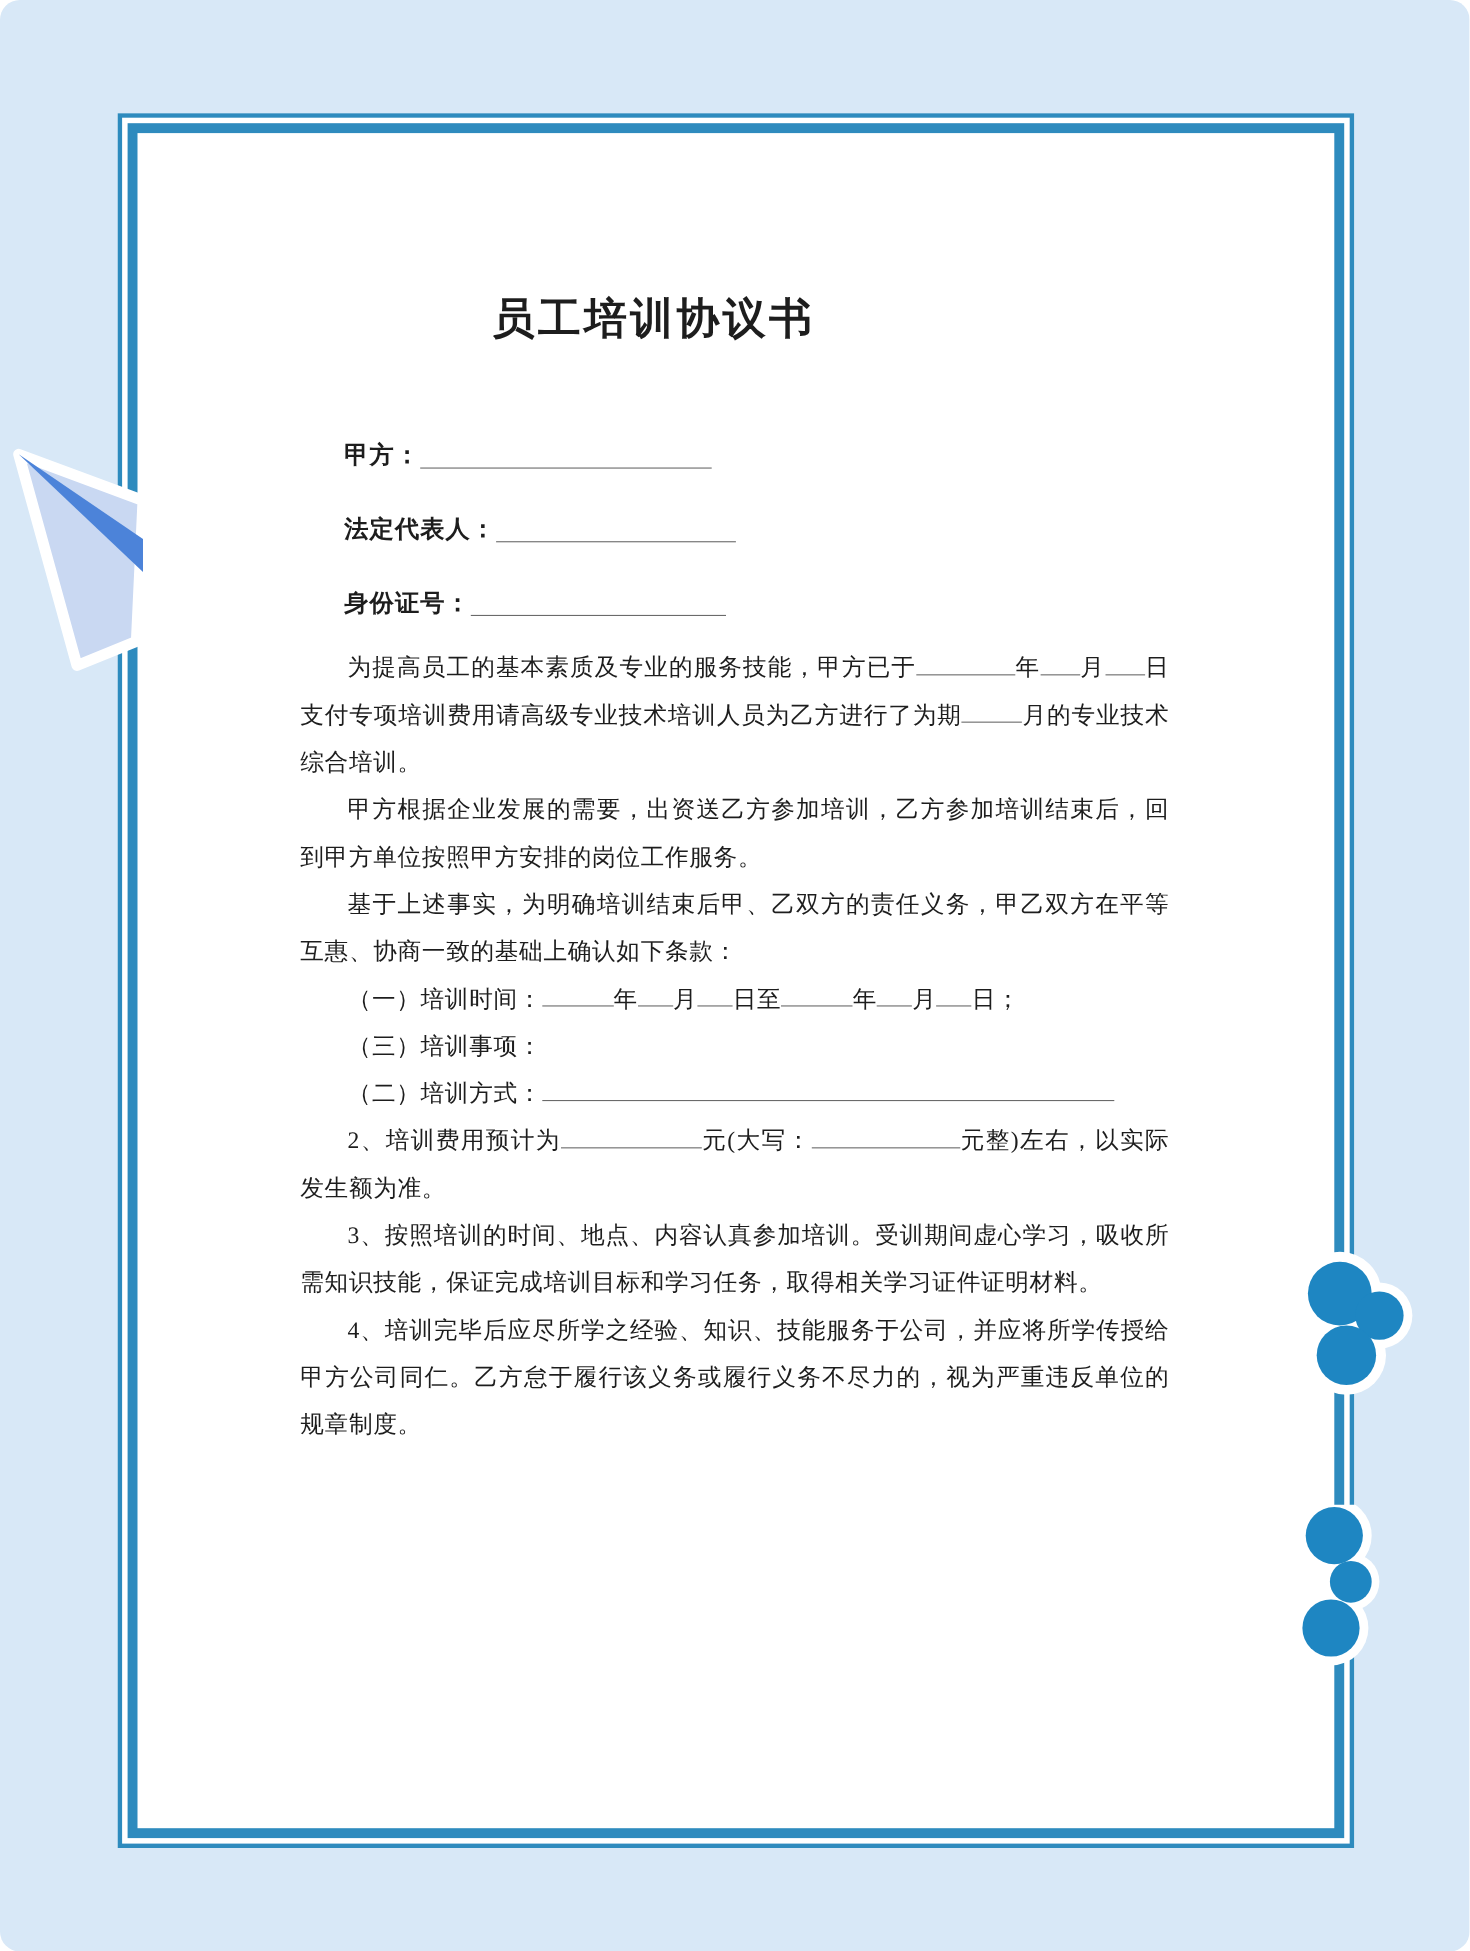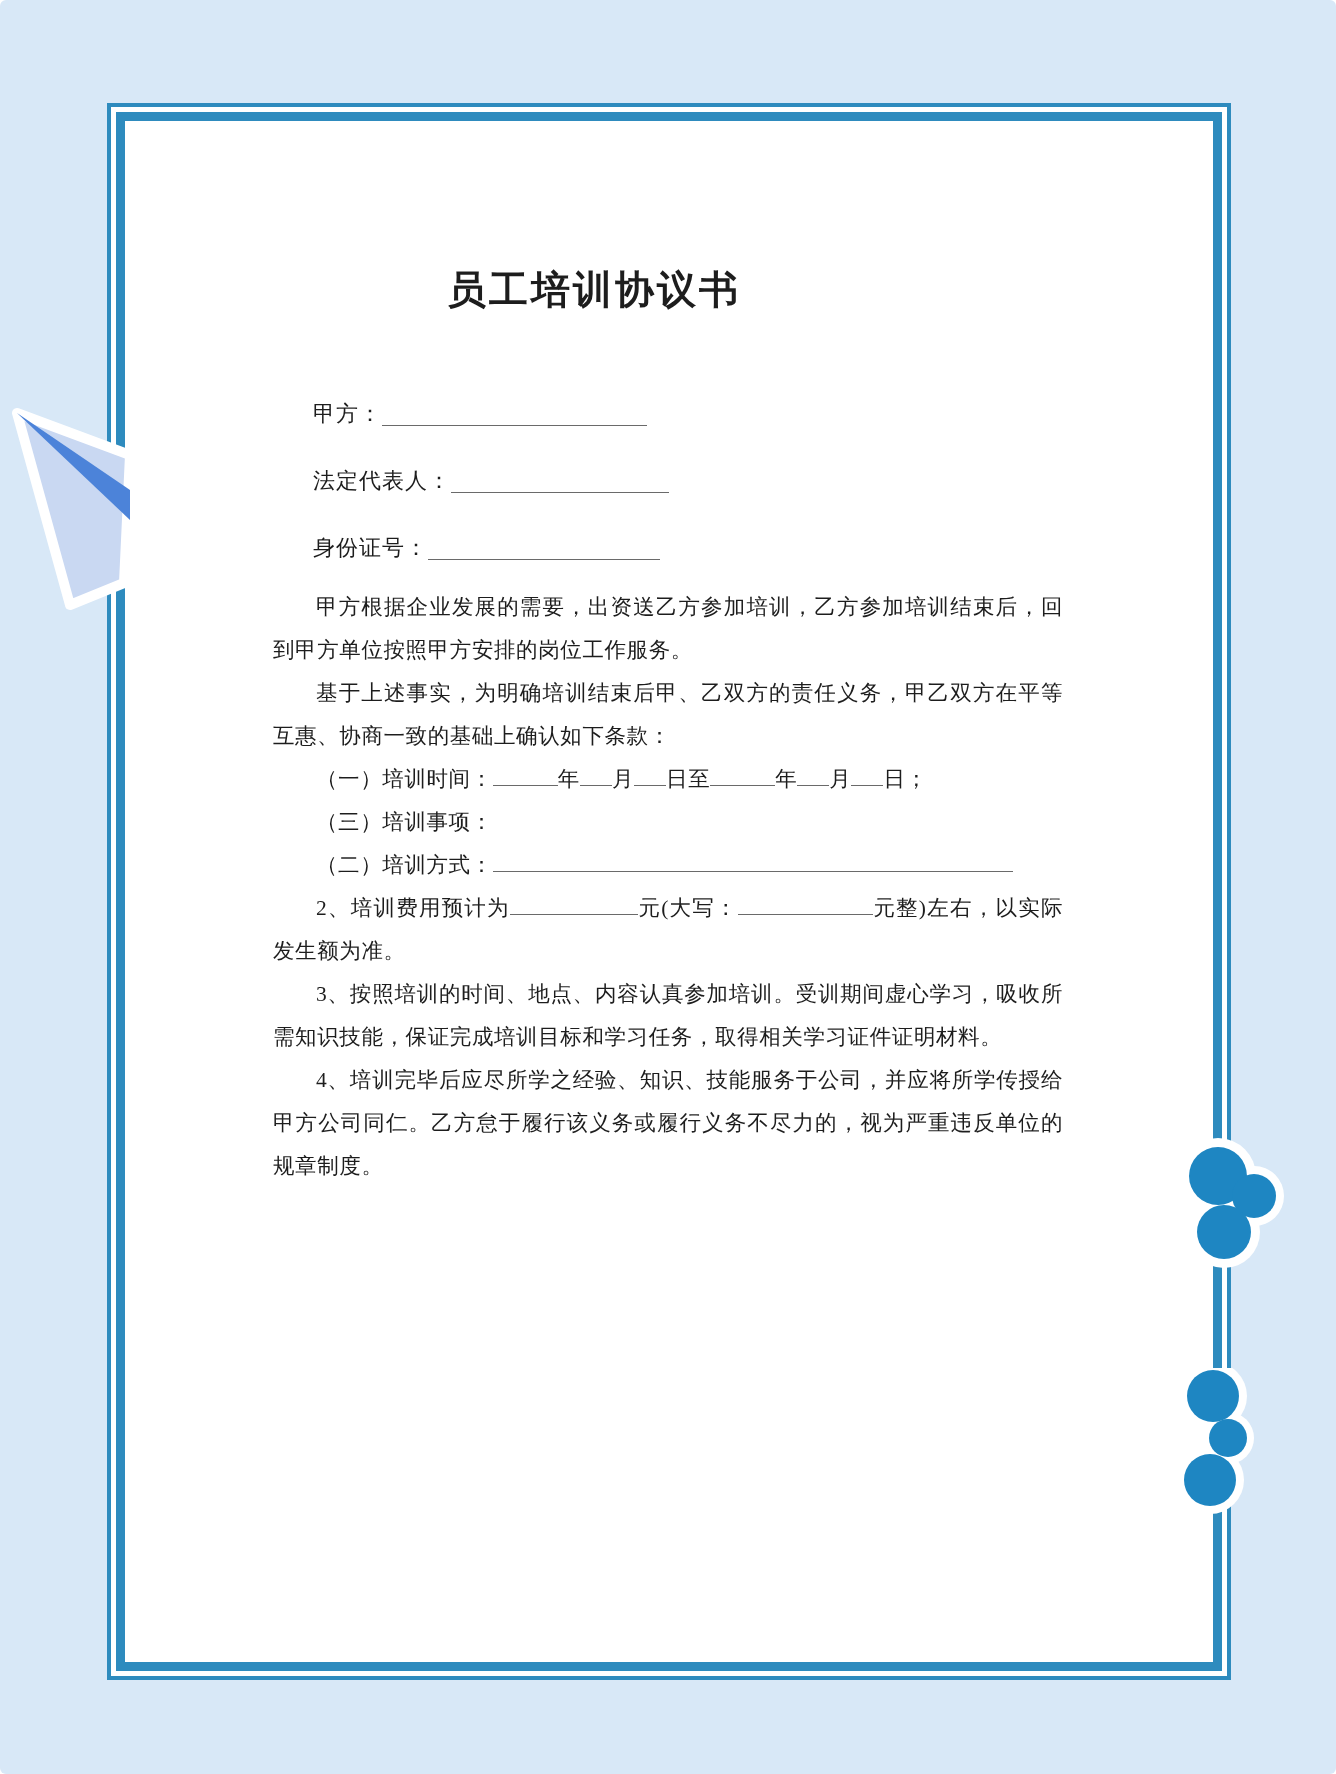--- a/index.html
+++ b/index.html
@@ -5,21 +5,21 @@
   html,body{margin:0;padding:0;}
   body{
     width:1336px;height:1774px;position:relative;background:#ffffff;
     font-family:"Liberation Serif","DejaVu Serif",serif;
     color:var(--text,#1d1d1d);
     overflow:hidden;
   }
   .page{
     position:absolute;inset:0;
     background:var(--background,#d8e8f7);
-    border-radius:6px;
+    border-radius:18px;
     overflow:hidden;
   }
   .paper{
     position:absolute;left:107px;top:103px;width:1124px;height:1577px;
     box-sizing:border-box;
     background:#ffffff;
     border:4px solid var(--frame,#2e8bbe);
   }
   .frame{
     position:absolute;inset:5px;
@@ -39,20 +39,21 @@
     letter-spacing:3px;
   }
   .fields{margin:46px 0 0 40px;}
   .field-row{
     height:67px;
     display:flex;align-items:flex-end;
     font-size:22px;
     letter-spacing:1px;
     padding-bottom:1px;
     box-sizing:border-box;
+    font-weight:bold;
   }
   .field-row .blank{margin-bottom:3px;}
   .paras{margin-top:22px;}
   p.para{
     margin:0;
     font-size:21.5px;
     line-height:43px;
     letter-spacing:0.6px;
     text-indent:43px;
     text-align:justify;
@@ -88,20 +89,21 @@
               <span>法定代表人：</span>
               <span class="blank" style="width: 218px;"></span>
             </div>
             <div class="field-row">
               <span>身份证号：</span>
               <span class="blank" style="width: 232px;"></span>
             </div>
           </div>
 
         <div class="paras">
+            <p class="para"><span>为提高员工的基本素质及专业的服务技能，甲方已于</span><span class="blank" style="width: 90px;"></span><span>年</span><span class="blank" style="width: 36px;"></span><span>月</span><span class="blank" style="width: 36px;"></span><span>日支付专项培训费用请高级专业技术培训人员为乙方进行了为期</span><span class="blank" style="width: 55px;"></span><span>月的专业技术综合培训。</span></p>
             <p class="para"><span>甲方根据企业发展的需要，出资送乙方参加培训，乙方参加培训结束后，回到甲方单位按照甲方安排的岗位工作服务。</span></p>
             <p class="para"><span>基于上述事实，为明确培训结束后甲、乙双方的责任义务，甲乙双方在平等互惠、协商一致的基础上确认如下条款：</span></p>
             <p class="para"><span>（一）培训时间：</span><span class="blank" style="width: 65px;"></span><span>年</span><span class="blank" style="width: 32px;"></span><span>月</span><span class="blank" style="width: 32px;"></span><span>日至</span><span class="blank" style="width: 65px;"></span><span>年</span><span class="blank" style="width: 32px;"></span><span>月</span><span class="blank" style="width: 32px;"></span><span>日；</span></p>
             <p class="para"><span>（三）培训事项：</span></p>
             <p class="para"><span>（二）培训方式：</span><span class="blank" style="width: 520px;"></span></p>
             <p class="para"><span>2、培训费用预计为</span><span class="blank" style="width: 128px;"></span><span>元(大写：</span><span class="blank" style="width: 135px;"></span><span>元整)左右，以实际发生额为准。</span></p>
             <p class="para"><span>3、按照培训的时间、地点、内容认真参加培训。受训期间虚心学习，吸收所需知识技能，保证完成培训目标和学习任务，取得相关学习证件证明材料。</span></p>
             <p class="para"><span>4、培训完毕后应尽所学之经验、知识、技能服务于公司，并应将所学传授给甲方公司同仁。乙方怠于履行该义务或履行义务不尽力的，视为严重违反单位的规章制度。</span></p>
           </div>
 

